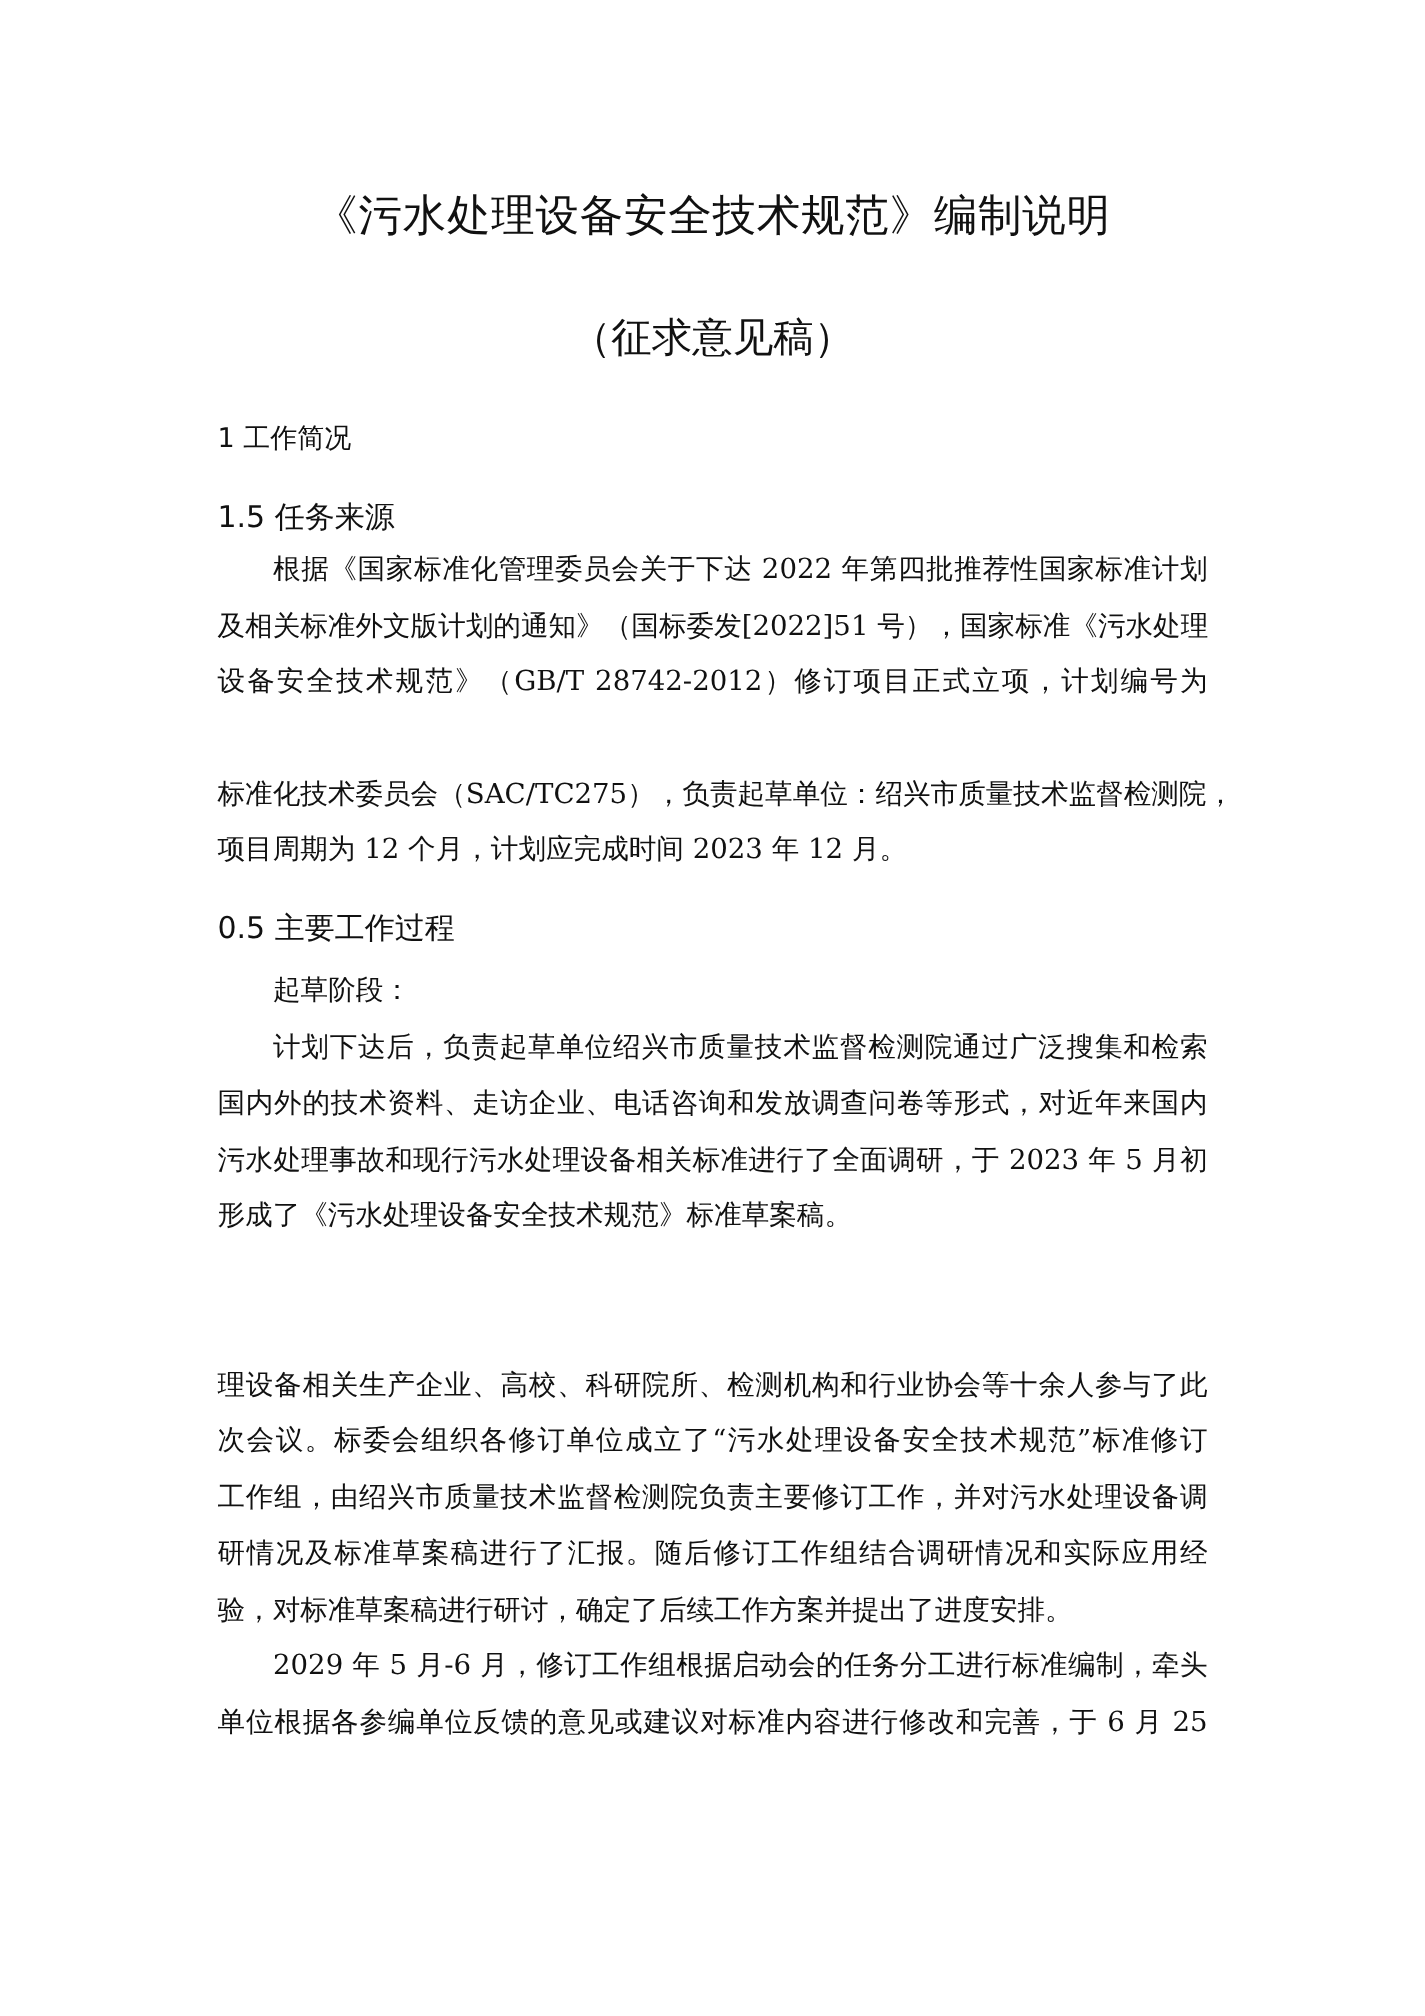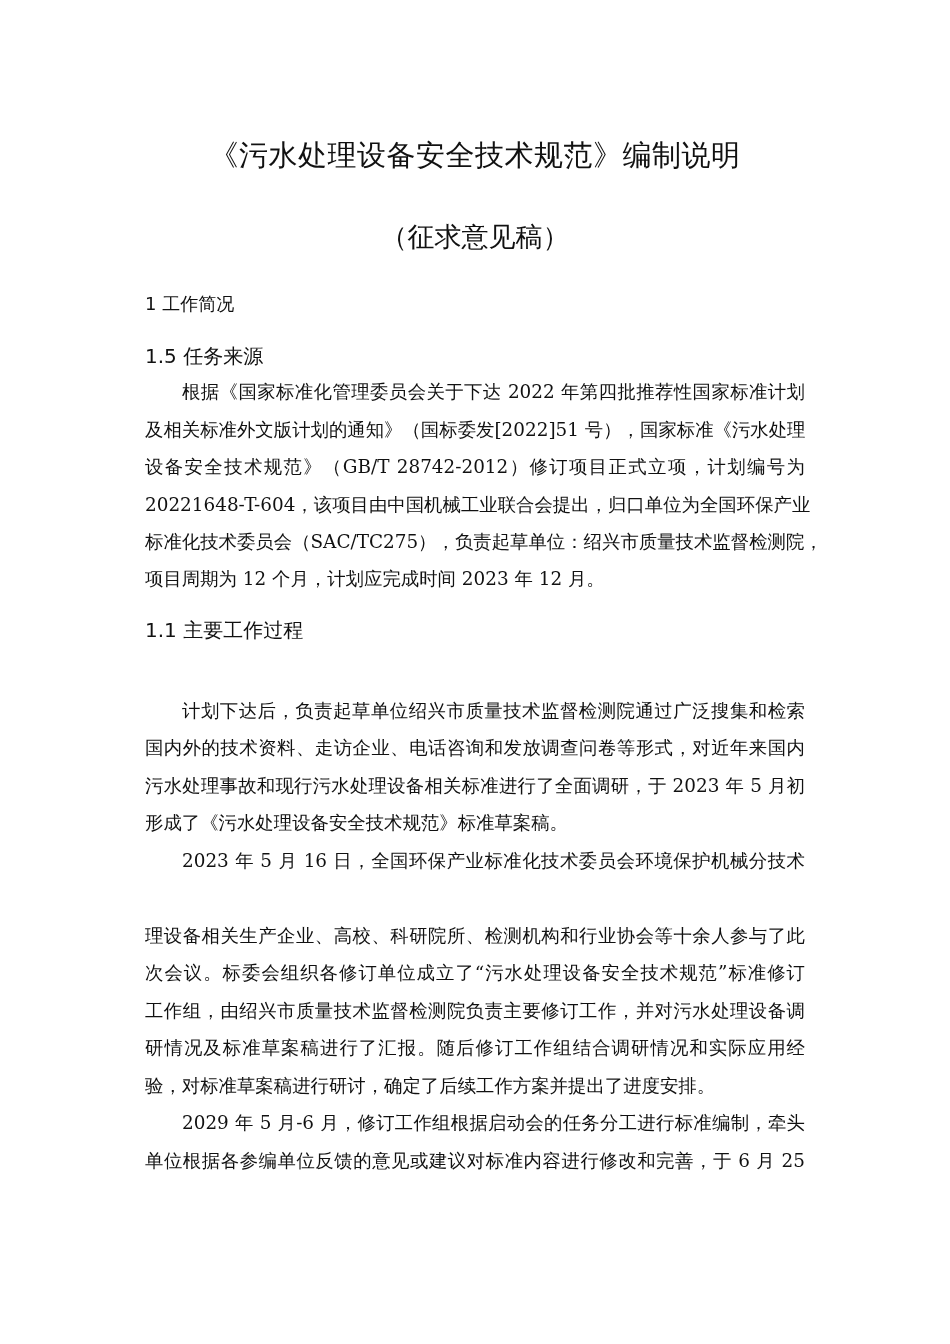--- a/index.html
+++ b/index.html
@@ -1,18 +1,18 @@
 <!DOCTYPE html>
 <html><head>
 <meta charset="utf-8">
 <style>
   html, body { margin: 0; padding: 0; background: #ffffff; }
   body { width: 950px; height: 1344px; position: relative; overflow: hidden;
          font-family: "DejaVu Serif", "Liberation Serif", serif; color: #111; }
-  .page { position: absolute; left: 0; top: 16px; width: 950px; height: 972px; background: #fff; }
+  .page { position: absolute; left: 0; top: 4px; width: 950px; height: 972px; background: #fff; }
   .title { position: absolute; left: 0; width: 950px; text-align: center;
            font-family: "DejaVu Sans", "Liberation Sans", sans-serif; font-size: 29px; top: 120px; letter-spacing: 0.5px; }
   .subtitle { position: absolute; left: 0; width: 950px; text-align: center;
            font-family: "DejaVu Serif", serif; font-size: 27px; top: 171px; margin-top: 32px; }
   .h1 { position: absolute; left: 145px; top: 276px; font-family: "DejaVu Sans", "Liberation Sans", sans-serif; font-size: 18px; }
   .h2 { position: absolute; left: 145px; font-family: "DejaVu Sans", "Liberation Sans", sans-serif; font-size: 20px; }
   .line { position: absolute; left: 145px; width: 660px; font-size: 18.4px; white-space: nowrap;
           text-align: justify; text-align-last: justify; height: 28px; line-height: 28px; }
   .line.indent { left: 182px; width: 623px; }
   .line.last { text-align-last: left; }
@@ -24,31 +24,30 @@
   <div class="title">《污水处理设备安全技术规范》编制说明</div>
   <div class="subtitle">（征求意见稿）</div>
 
   <div class="h1">1 工作简况</div>
 
   <div class="h2" style="top:327px">1.5 任务来源</div>
 
   <div class="line indent" style="top:362px">根据《国家标准化管理委员会关于下达 2022 年第四批推荐性国家标准计划</div>
   <div class="line" style="top:400px">及相关标准外文版计划的通知》（国标委发[2022]51 号），国家标准《污水处理</div>
   <div class="line" style="top:437px">设备安全技术规范》（GB/T 28742-2012）修订项目正式立项，计划编号为</div>
-  <div class="line" style="top:475px">20221648-T-604，该项目由中国机械工业联合会提出，归口单位为全国环保产业</div>
   <div class="line" style="top:512px">标准化技术委员会（SAC/TC275），负责起草单位：绍兴市质量技术监督检测院，</div>
   <div class="line last" style="top:549px">项目周期为 12 个月，计划应完成时间 2023 年 12 月。</div>
 
-  <div class="h2" style="top:601px">1.1 主要工作过程</div>
+  <div class="h2" style="top:601px">0.5 主要工作过程</div>
 
+  <div class="line indent last" style="top:643px">起草阶段：</div>
   <div class="line indent" style="top:681px">计划下达后，负责起草单位绍兴市质量技术监督检测院通过广泛搜集和检索</div>
   <div class="line" style="top:718px">国内外的技术资料、走访企业、电话咨询和发放调查问卷等形式，对近年来国内</div>
   <div class="line" style="top:756px">污水处理事故和现行污水处理设备相关标准进行了全面调研，于 2023 年 5 月初</div>
   <div class="line last" style="top:793px">形成了《污水处理设备安全技术规范》标准草案稿。</div>
-  <div class="line indent" style="top:831px">2023 年 5 月 16 日，全国环保产业标准化技术委员会环境保护机械分技术</div>
   <div class="line" style="top:906px">理设备相关生产企业、高校、科研院所、检测机构和行业协会等十余人参与了此</div>
   <div class="line" style="top:943px">次会议。标委会组织各修订单位成立了“污水处理设备安全技术规范”标准修订</div>
   <div class="line" style="top:981px">工作组，由绍兴市质量技术监督检测院负责主要修订工作，并对污水处理设备调</div>
   <div class="line" style="top:1018px">研情况及标准草案稿进行了汇报。随后修订工作组结合调研情况和实际应用经</div>
   <div class="line last" style="top:1056px">验，对标准草案稿进行研讨，确定了后续工作方案并提出了进度安排。</div>
   <div class="line indent" style="top:1093px">2029 年 5 月-6 月，修订工作组根据启动会的任务分工进行标准编制，牵头</div>
   <div class="line" style="top:1131px">单位根据各参编单位反馈的意见或建议对标准内容进行修改和完善，于 6 月 25</div>
 </div>
 
 </body></html>

